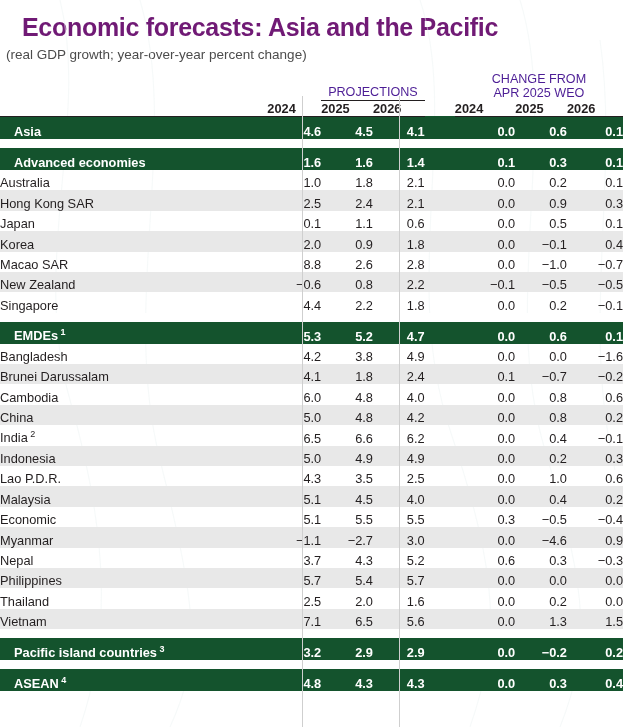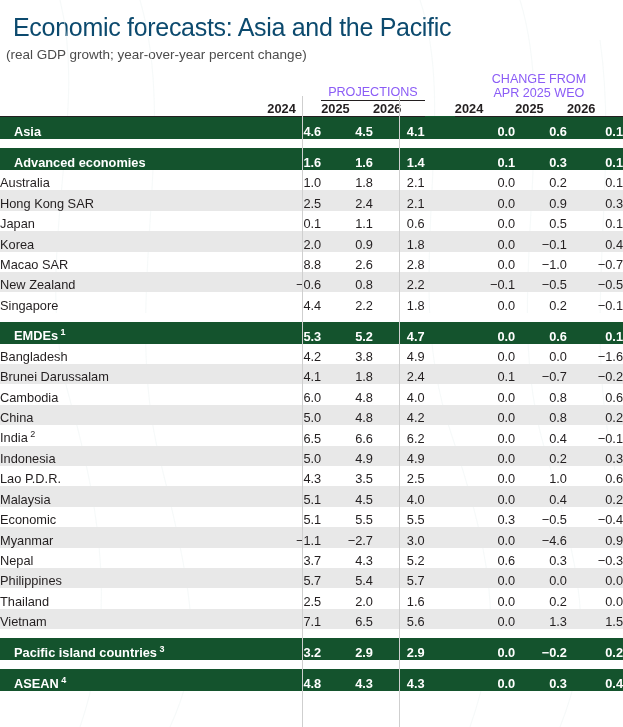--- a/index.html
+++ b/index.html
@@ -24,24 +24,24 @@
   }
   
   .watermark {
     position: absolute;
     inset: 0;
     pointer-events: none;
     opacity: 0.5;
   }
   .title {
     font-size: 25px;
-    font-weight: normal;
-    color: #0c4a6e;
+    font-weight: bold;
+    color: #701a75;
     letter-spacing: -0.3px;
-    padding: 14px 0 0 13px;
+    padding: 14px 0 0 22px;
     line-height: 1.1;
   }
   .subtitle {
     font-size: 13.5px;
     color: #4c4c4c;
     padding: 5px 0 0 6px;
   }
   table.main {
     width: 100%;
     border-collapse: collapse;
@@ -49,21 +49,21 @@
     font-size: 12.8px;
     position: relative;
   }
   table.main td, table.main th {
     padding: 0;
     vertical-align: bottom;
   }
   .hdr-group {
     text-align: center;
     font-size: 12.6px;
-    color: #8b5cf6;
+    color: #4c1d95;
     padding-bottom: 3px;
     line-height: 1.15;
   }
   .hdr-year {
     text-align: left;
     font-weight: bold;
     font-size: 12.8px;
     padding-bottom: 4px;
   }
   .name-cell {

